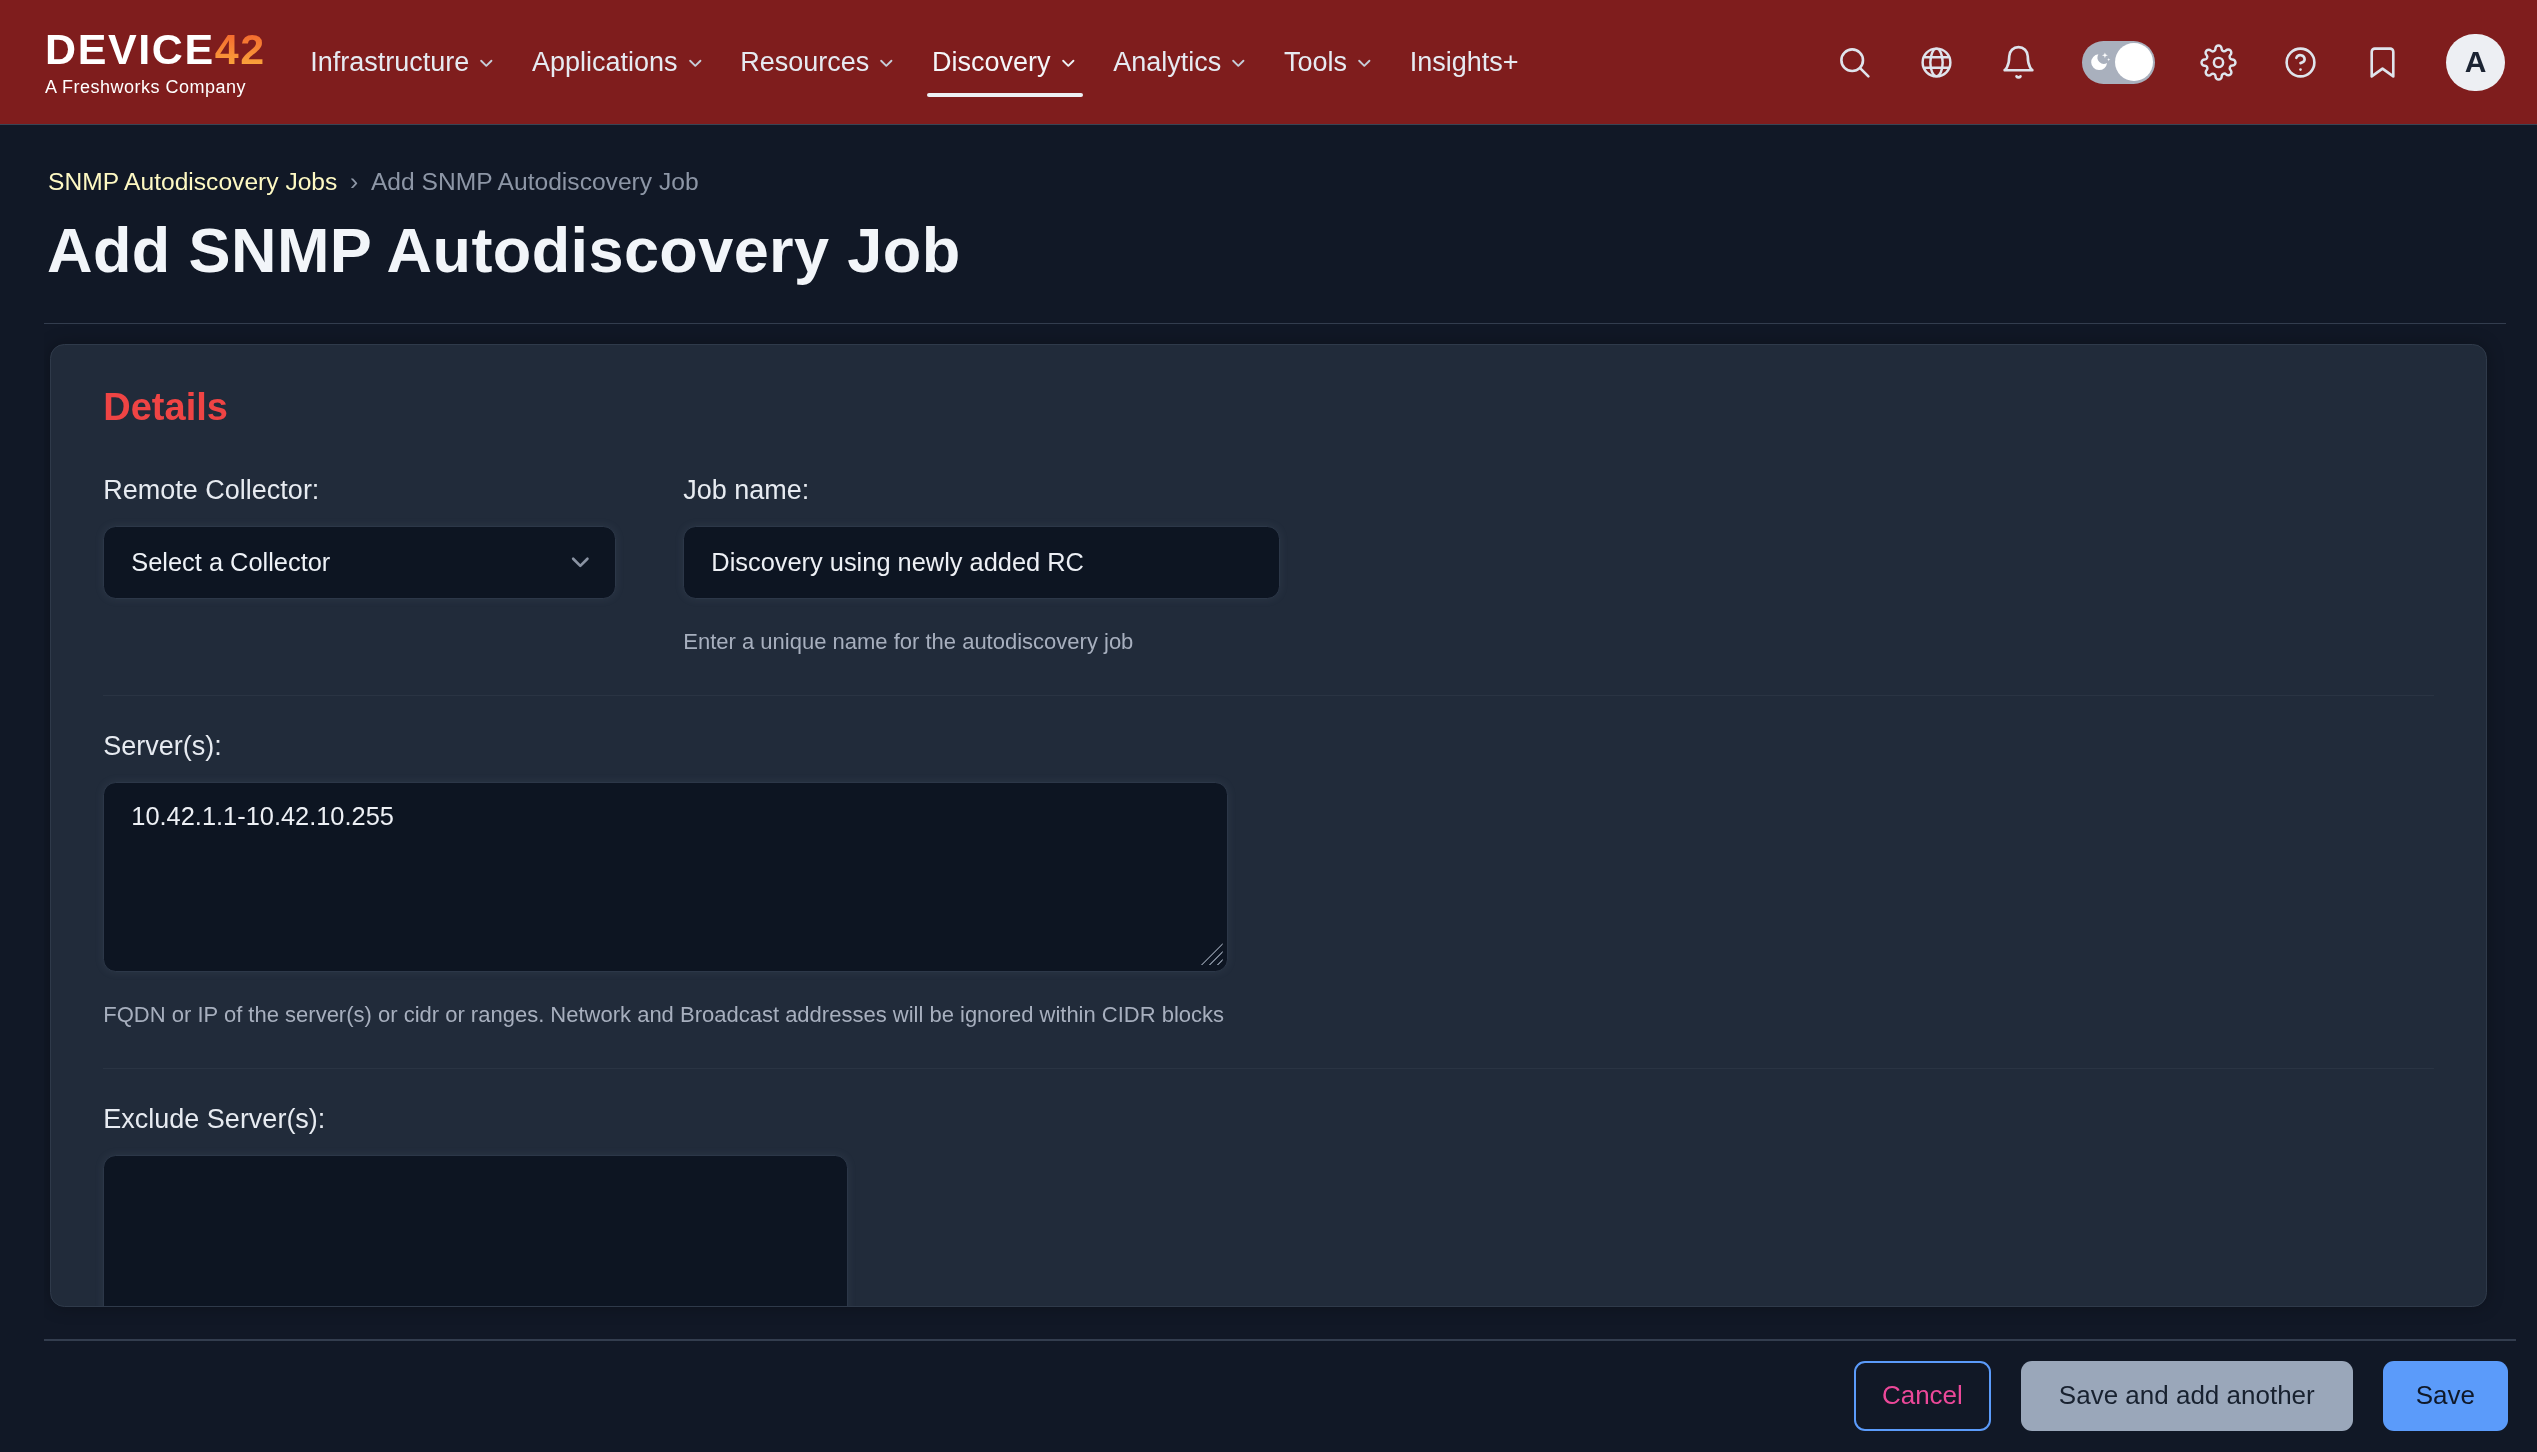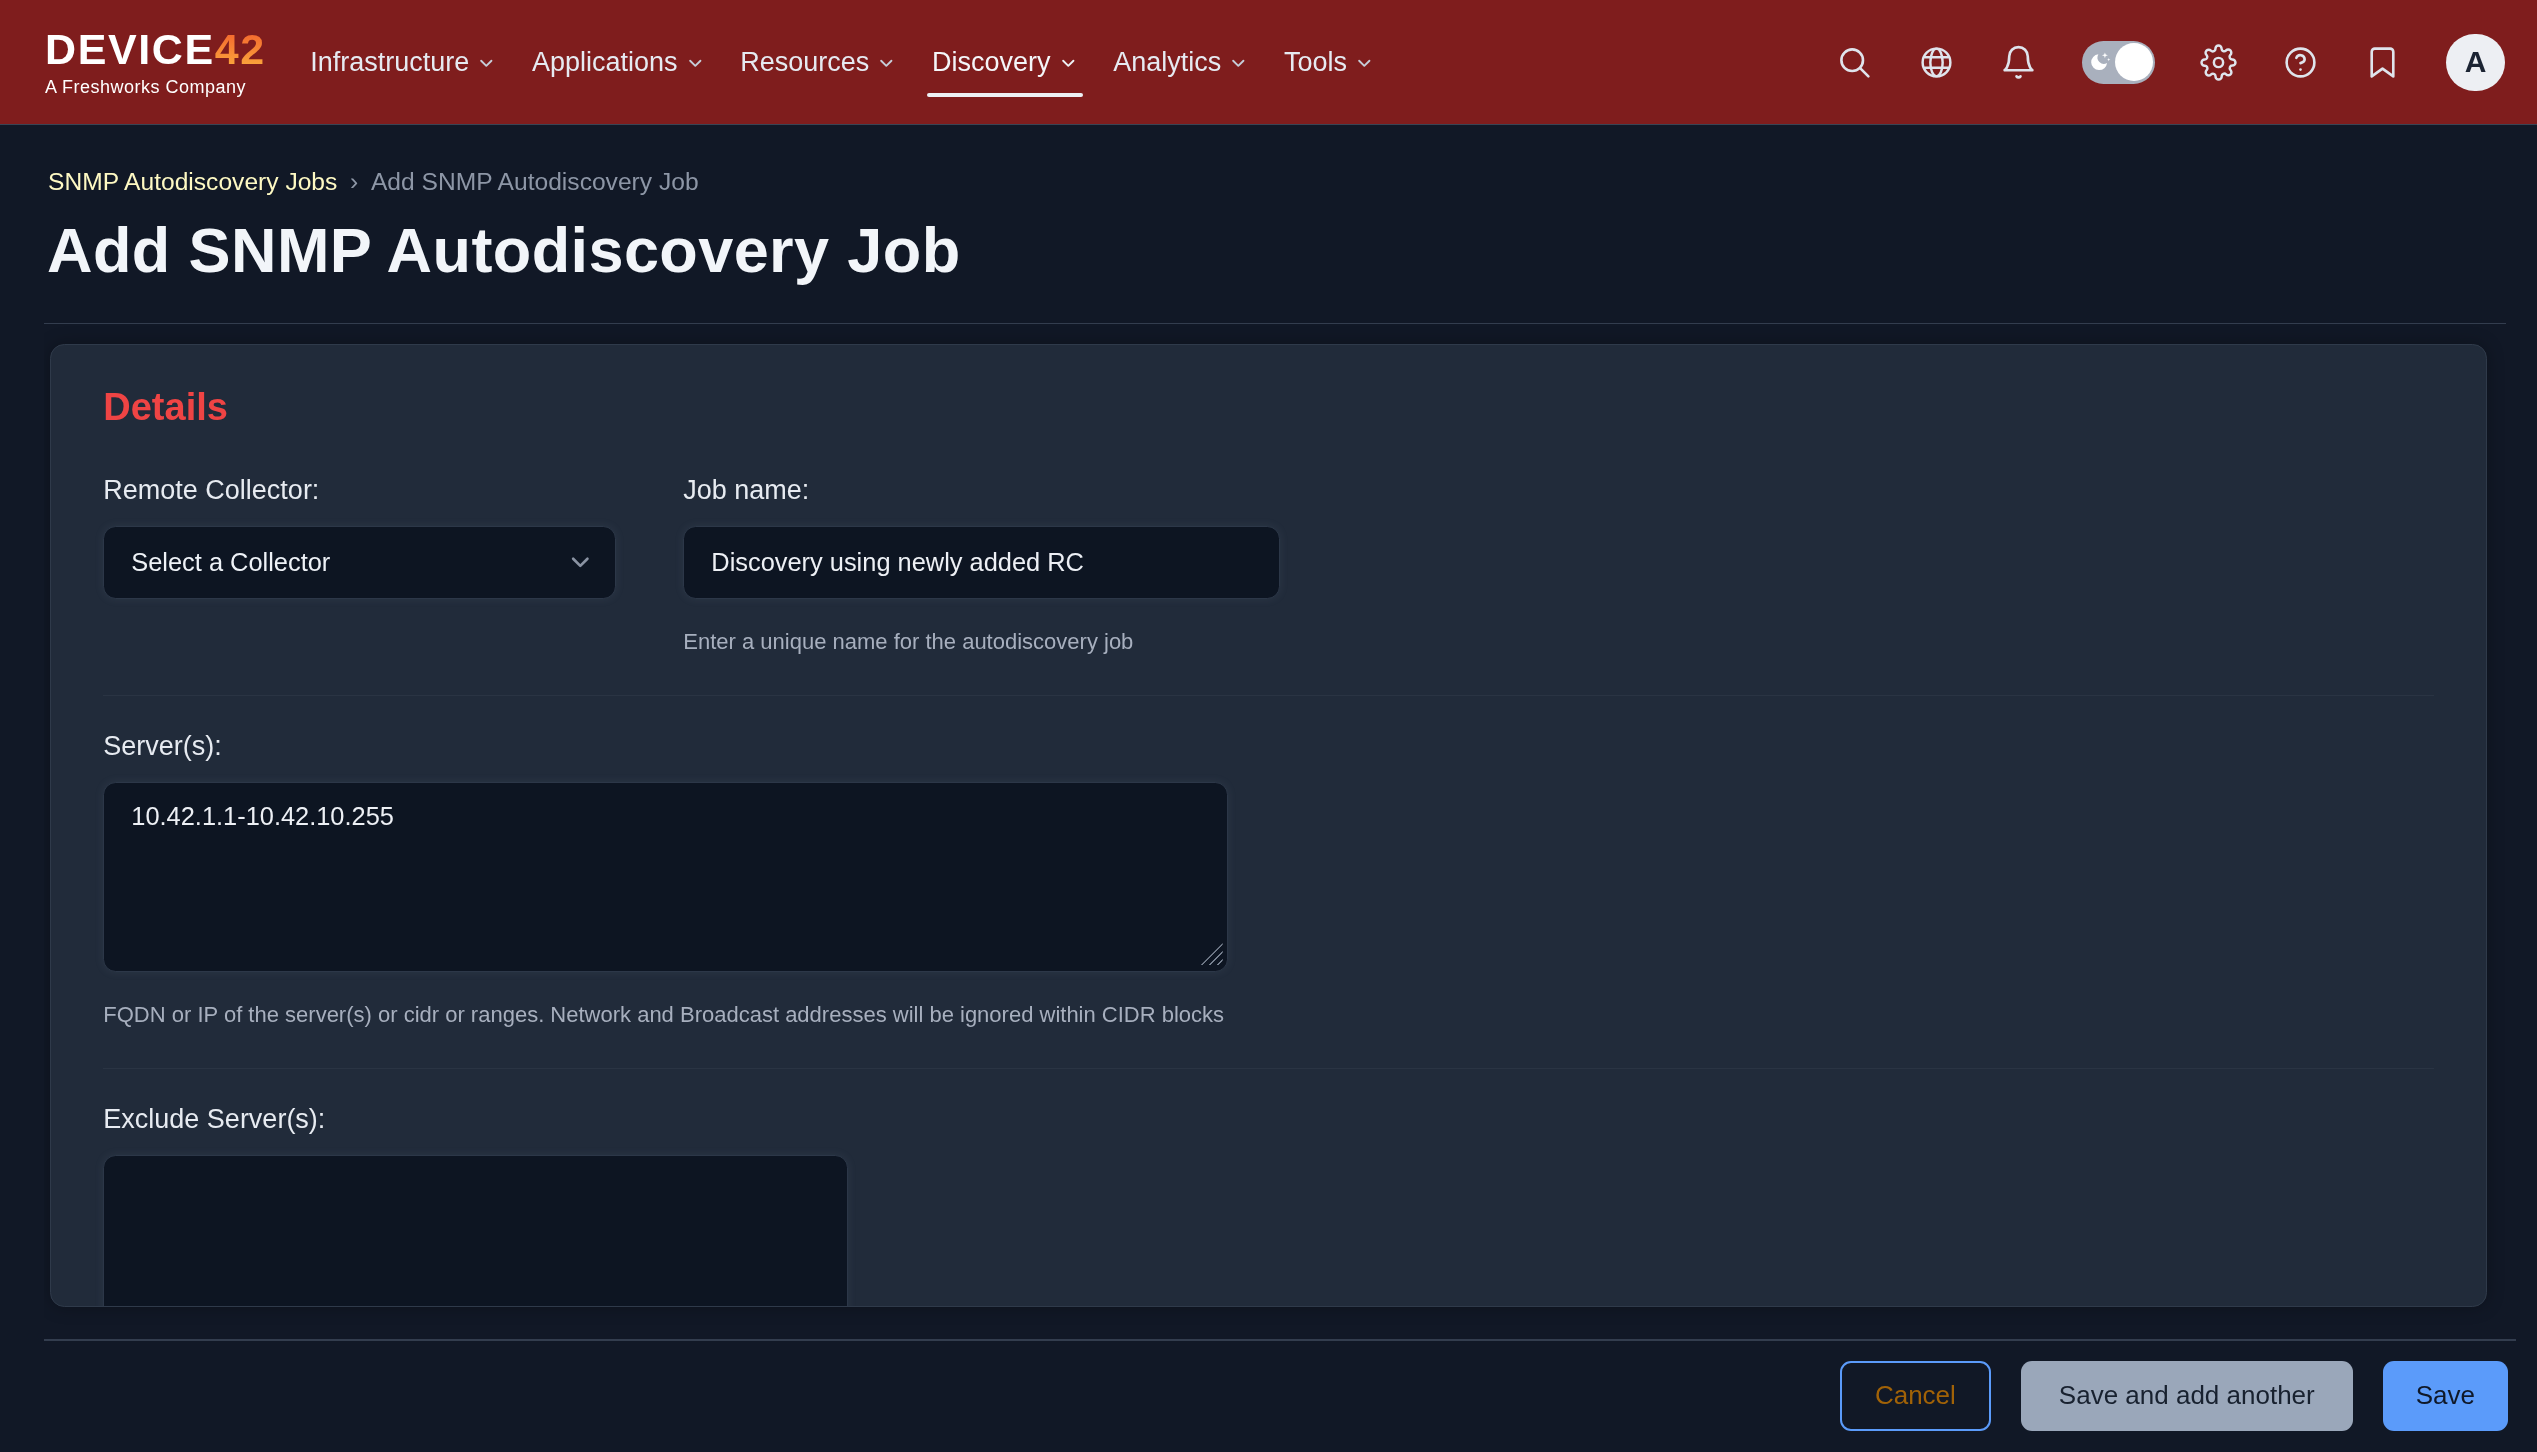--- a/index.html
+++ b/index.html
@@ -175,22 +175,22 @@
   .btn {
     height:70px; border-radius:11px;
     font-size:26px; font-weight:500;
     display:flex; align-items:center; justify-content:center;
     font-family:"Liberation Sans", sans-serif;
     cursor:pointer; border:none;
   }
   .btn-cancel {
     background:transparent;
     border:2.4px solid #5b9bfa;
-    color:#a16207;
-    padding:0 33px;
+    color:#ec4899;
+    padding:0 26px;
   }
   .btn-gray { background:#9aa7ba; color:#18212f; padding:0 38px; }
   .btn-save { background:#5b9bfa; color:#0f1828; padding:0 33px; }
 
   svg { display:block; }
 </style>
 </head>
 <body>
 
 <div class="header">
@@ -228,20 +228,23 @@
       <span>Analytics</span>
       <svg class="chev" viewBox="0 0 24 24" fill="none" stroke="#c6cdd8" stroke-width="2.2" stroke-linecap="round" stroke-linejoin="round">
           <polyline points="6 9 12 15 18 9"></polyline>
         </svg>
     </div>
     <div class="nav-item">
       <span>Tools</span>
       <svg class="chev" viewBox="0 0 24 24" fill="none" stroke="#c6cdd8" stroke-width="2.2" stroke-linecap="round" stroke-linejoin="round">
           <polyline points="6 9 12 15 18 9"></polyline>
         </svg>
+    </div>
+    <div class="nav-item">
+      <span>Insights+</span>
     </div>
   </div>
 
   <div class="header-right">
     <svg class="hicon" viewBox="0 0 24 24" fill="none" stroke="#dfe4ec" stroke-width="1.7" stroke-linecap="round">
       <circle cx="10.5" cy="10.5" r="7"></circle>
         <line x1="15.8" y1="15.8" x2="21" y2="21"></line>
     </svg>
     <svg class="hicon" viewBox="0 0 24 24" fill="none" stroke="#dfe4ec" stroke-width="1.6" stroke-linecap="round">
       <circle cx="12" cy="12" r="9"></circle>

